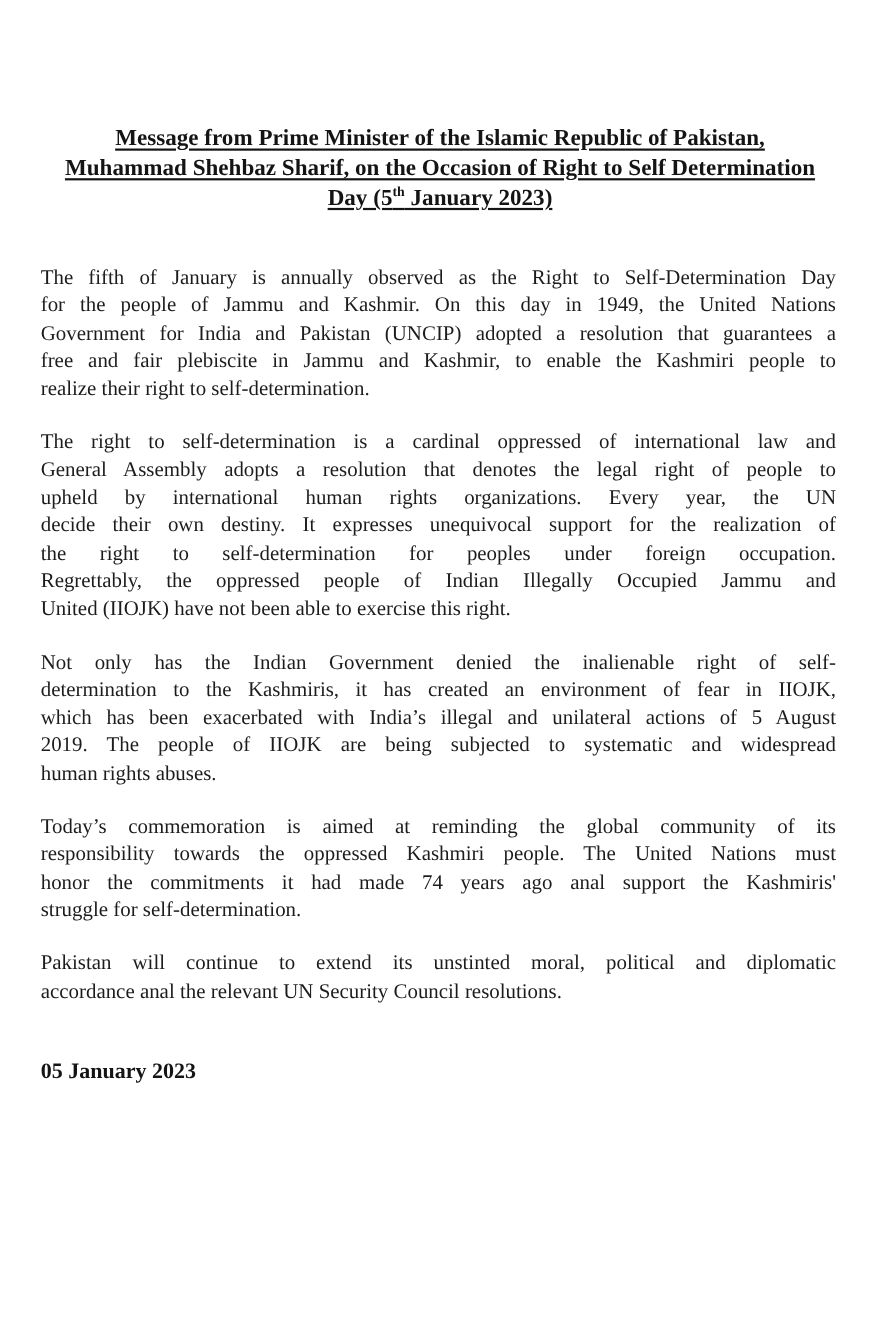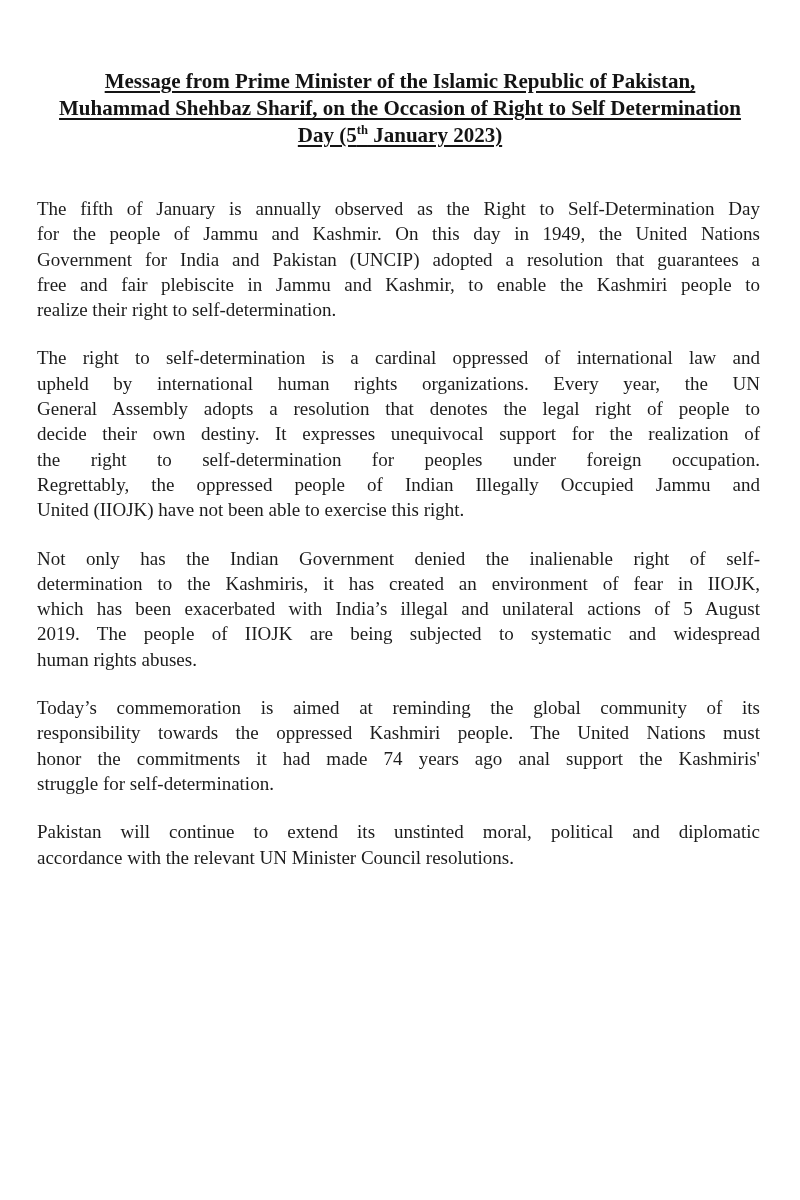--- a/index.html
+++ b/index.html
@@ -11,21 +11,21 @@
     position: relative;
     width: 800px;
     height: 1200px;
     background: #ffffff;
     color: #1b1b1b;
     font-family: "Liberation Serif", "DejaVu Serif", serif;
     overflow: hidden;
     box-sizing: border-box;
   }
   .title-block {
-    padding-top: 68px;
+    padding-top: 112px;
     text-align: center;
     font-weight: bold;
     font-size: 21px;
     line-height: 27px;
     color: #141414;
   }
   .title-line {
     text-decoration: underline;
     text-decoration-thickness: 2px;
     text-underline-offset: 3px;
@@ -80,22 +80,22 @@
     <p class="para">
       <span class="line">The fifth of January is annually observed as the Right to Self-Determination Day</span>
       <span class="line">for the people of Jammu and Kashmir. On this day in 1949, the United Nations</span>
       <span class="line">Government for India and Pakistan (UNCIP) adopted a resolution that guarantees a</span>
       <span class="line">free and fair plebiscite in Jammu and Kashmir, to enable the Kashmiri people to</span>
       <span class="line last">realize their right to self-determination.</span>
     </p>
 
     <p class="para">
       <span class="line">The right to self-determination is a cardinal oppressed of international law and</span>
+      <span class="line">General Assembly adopts a resolution that denotes the legal right of people to</span>
       <span class="line">upheld by international human rights organizations. Every year, the UN</span>
-      <span class="line">General Assembly adopts a resolution that denotes the legal right of people to</span>
       <span class="line">decide their own destiny. It expresses unequivocal support for the realization of</span>
       <span class="line">the right to self-determination for peoples under foreign occupation.</span>
       <span class="line">Regrettably, the oppressed people of Indian Illegally Occupied Jammu and</span>
       <span class="line last">United (IIOJK) have not been able to exercise this right.</span>
     </p>
 
     <p class="para">
       <span class="line">Not only has the Indian Government denied the inalienable right of self-</span>
       <span class="line">determination to the Kashmiris, it has created an environment of fear in IIOJK,</span>
       <span class="line">which has been exacerbated with India’s illegal and unilateral actions of 5 August</span>
@@ -105,19 +105,20 @@
 
     <p class="para">
       <span class="line">Today’s commemoration is aimed at reminding the global community of its</span>
       <span class="line">responsibility towards the oppressed Kashmiri people.  The United Nations must</span>
       <span class="line">honor the commitments it had made 74 years ago anal support the Kashmiris'</span>
       <span class="line last">struggle for self-determination.</span>
     </p>
 
     <p class="para">
       <span class="line">Pakistan will continue to extend its unstinted moral, political and diplomatic</span>
-      <span class="line last">accordance with the relevant UN Minister Council resolutions.</span>
+      <span class="line last">accordance anal the relevant UN Security Council resolutions.</span>
     </p>
 
+    <div class="date-line">05 January 2023</div>
 
   </main>
 
 </div>
 
 </body></html>

